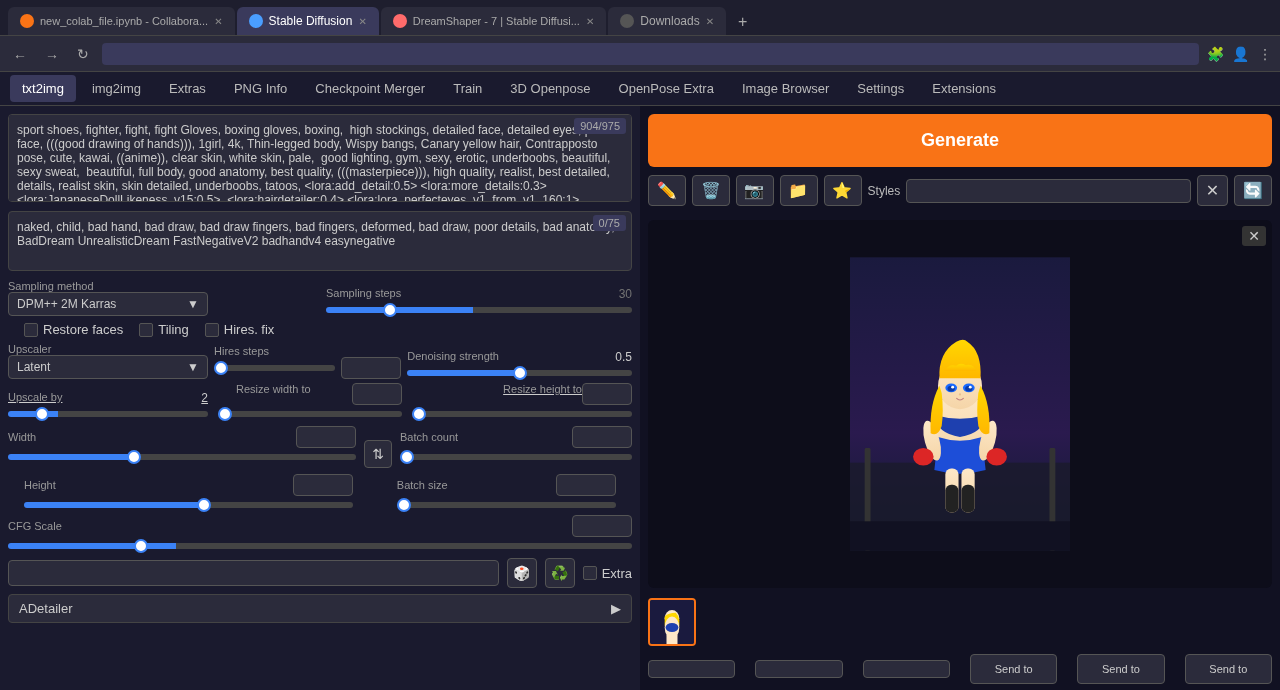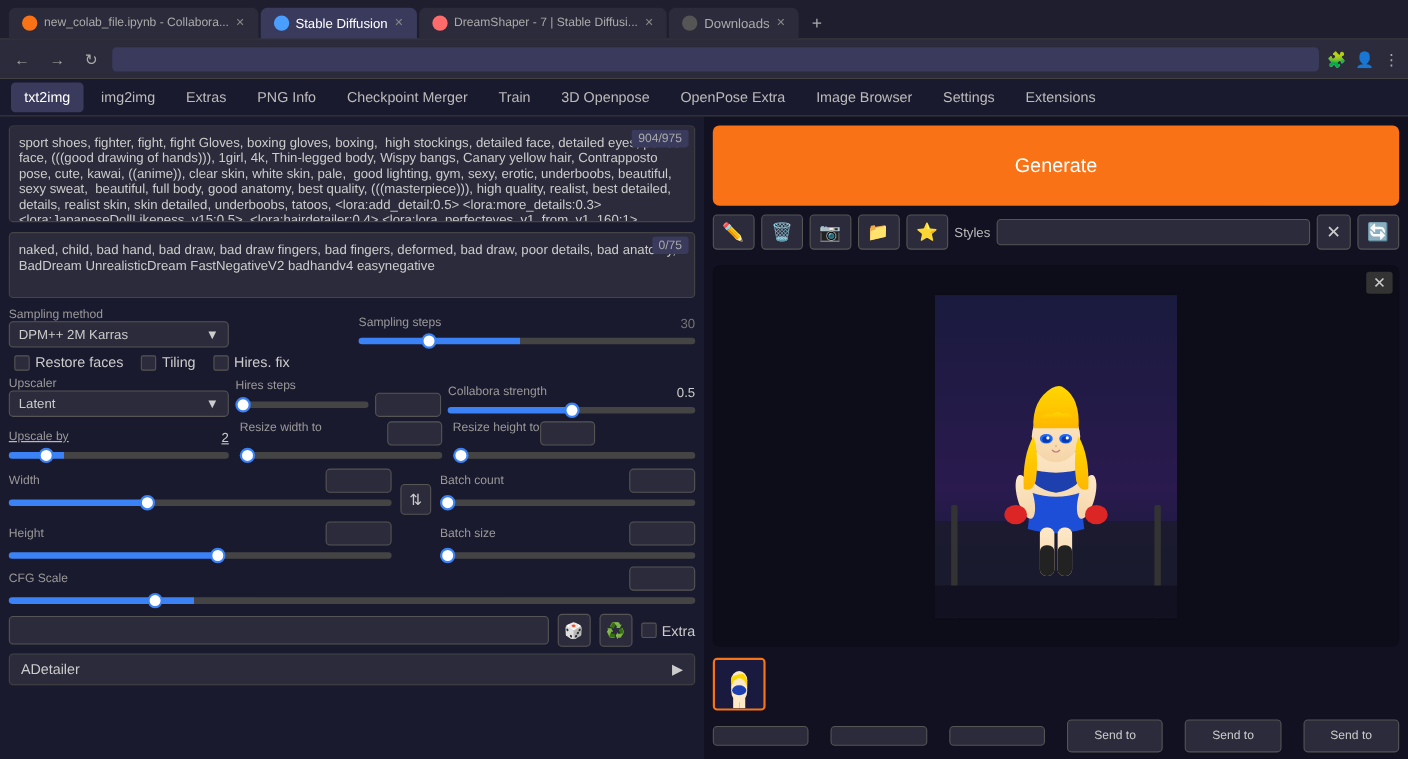--- a/index.html
+++ b/index.html
@@ -27,36 +27,36 @@
 
     
     .prompt-box { position: relative; margin-bottom: 6px; }
     .prompt-textarea { width: 100%; background: #2b2b3b; border: 1px solid #444; color: #ccc; font-size: 12px; padding: 8px; border-radius: 4px; resize: none; font-family: sans-serif; }
     .dropdown-select { background: #2b2b3b; border: 1px solid #555; color: #ccc; padding: 4px 8px; border-radius: 4px; font-size: 12px; cursor: pointer; display: flex; align-items: center; justify-content: space-between; width: 200px; }
     .slider { -webkit-appearance: none; appearance: none; height: 6px; border-radius: 3px; outline: none; cursor: pointer; background: linear-gradient(to right, #f97316 0%, #f97316 var(--val, 50%), #444 var(--val, 50%), #444 100%); }
     .slider.blue { background: linear-gradient(to right, #3b82f6 0%, #3b82f6 var(--val, 50%), #444 var(--val, 50%), #444 100%); }
     .slider-full { width: 290px; }
     .num-input { background: #2b2b3b; border: 1px solid #555; color: #ccc; padding: 3px 6px; border-radius: 4px; font-size: 12px; width: 60px; text-align: center; }
 
-    .checkbox-row { display: flex; align-items: center; gap: 16px; margin: 6px 5px; }
+    .checkbox-row { display: flex; align-items: center; gap: 16px; margin: 6px 16px; }
     .checkbox-item { display: flex; align-items: center; gap: 5px; cursor: pointer; }
     .checkbox { width: 14px; height: 14px; border: 1px solid #555; border-radius: 2px; background: #2b2b3b; }
     .field-label { font-size: 11px; color: #999; }
 
     
     .seed-row { display: flex; align-items: center; gap: 8px; margin: 6px 0; }
     .seed-input { flex: 1; background: #2b2b3b; border: 1px solid #555; color: #ccc; padding: 5px 10px; border-radius: 4px; font-size: 12px; }
     .icon-btn { width: 30px; height: 30px; background: #2b2b3b; border: 1px solid #555; border-radius: 4px; display: flex; align-items: center; justify-content: center; cursor: pointer; font-size: 14px; }
     .checkbox-extra { display: flex; align-items: center; gap: 5px; }
 
     
     .adetailer-row { display: flex; align-items: center; justify-content: space-between; background: #2b2b3b; border: 1px solid #444; border-radius: 4px; padding: 6px 10px; margin: 6px 0; cursor: pointer; }
 
     
-    .generate-btn { background: #f97316; color: white; border: none; border-radius: 6px; padding: 26px; font-size: 18px; font-weight: normal; cursor: pointer; width: 100%; margin-bottom: 8px; }
+    .generate-btn { background: #f97316; color: white; border: none; border-radius: 6px; padding: 16px; font-size: 18px; font-weight: bold; cursor: pointer; width: 100%; margin-bottom: 8px; }
     .tool-row { display: flex; gap: 6px; margin-bottom: 8px; }
     .tool-btn { background: #2b2b3b; border: 1px solid #555; border-radius: 4px; padding: 5px 8px; cursor: pointer; font-size: 16px; color: #ccc; }
     .styles-input { flex: 1; background: #2b2b3b; border: 1px solid #555; border-radius: 4px; padding: 4px 8px; color: #ccc; font-size: 12px; }
 
     .image-area { flex: 1; position: relative; display: flex; align-items: center; justify-content: center; background: #0d0d1a; border-radius: 6px; overflow: hidden; margin: 6px 0; }
     .close-image-btn { position: absolute; top: 6px; right: 6px; background: #333; border: none; border-radius: 3px; color: #ccc; cursor: pointer; font-size: 14px; padding: 2px 6px; }
 
     .thumbnails-row { display: flex; gap: 6px; margin: 4px 0; }
     .thumb { width: 48px; height: 48px; background: #2b2b3b; border-radius: 4px; border: 2px solid transparent; cursor: pointer; overflow: hidden; display: flex; align-items: center; justify-content: center; }
     .thumb.active { border-color: #f97316; }
@@ -177,44 +177,44 @@
       </div>
       <div style="flex:1;">
         <div class="field-label">Hires steps</div>
         <div style="display:flex;align-items:center;gap:6px;">
           <input type="range" class="slider blue" style="--val: 0%; width: 100%; flex: 1 1 0%;" min="0" max="150" value="0">
           <input type="text" class="num-input" style="">
         </div>
       </div>
       <div style="flex:1.2;">
         <div style="display:flex;justify-content:space-between;">
-          <div class="field-label">Collabora strength</div>
+          <div class="field-label">Denoising strength</div>
           <span style="font-size:12px;color:#ccc;">0.5</span>
         </div>
         <input type="range" class="slider blue" style="--val: 50%; width: 100%;" min="0" max="1" step="0.01" value="0.5">
       </div>
     </div>
 
     <div style="display:flex;gap:10px;align-items:flex-end;margin:4px 0;">
       <div style="width:200px;text-decoration:underline;">
         <div style="display:flex;justify-content:space-between;">
           <div class="field-label">Upscale by</div>
           <span style="font-size:12px;color:#ccc;">2</span>
         </div>
         <input type="range" class="slider blue" style="--val: 25%; width: 100%;" min="1" max="8" step="0.05" value="2">
       </div>
       <div style="flex:1;">
-        <div style="display:flex;justify-content:space-between;">
+        <div style="display:flex;justify-content:space-between;margin-left:18px;">
           <div class="field-label">Resize width to</div>
           <input type="text" class="num-input" style="width: 50px;">
         </div>
         <input type="range" class="slider blue" style="--val: 0%; width: 100%;" min="0" max="2048" value="0">
       </div>
       <div style="flex:1.2;">
-        <div style="display:flex;justify-content:flex-start;">
+        <div style="display:flex;justify-content:flex-end;text-decoration:underline;">
           <div class="field-label">Resize height to</div>
           <input type="text" class="num-input" style="width: 50px;">
         </div>
         <input type="range" class="slider blue" style="--val: 0%; width: 100%;" min="0" max="2048" value="0">
       </div>
     </div>
 
     <div style="display:flex;gap:8px;margin:6px 0;">
       <div style="flex:1.5;">
         <div style="display:flex;justify-content:space-between;align-items:center;">
@@ -227,21 +227,21 @@
         <div style="background:#2b2b3b;border:1px solid #555;border-radius:4px;width:28px;height:28px;display:flex;align-items:center;justify-content:center;cursor:pointer;font-size:14px;">⇅</div>
       </div>
       <div style="flex:1;">
         <div style="display:flex;justify-content:space-between;align-items:center;">
           <div class="field-label">Batch count</div>
           <input type="text" class="num-input" style="">
         </div>
         <input type="range" class="slider blue" style="--val: 0%; width: 100%;" min="1" max="100" value="1">
       </div>
     </div>
-    <div style="display:flex;gap:8px;margin:4px 0;">
+    <div style="display:flex;gap:8px;margin:4px 16px;">
       <div style="flex:1.5;">
         <div style="display:flex;justify-content:space-between;align-items:center;">
           <div class="field-label">Height</div>
           <input type="text" class="num-input" style="">
         </div>
         <input type="range" class="slider blue" style="--val: 56%; width: 100%;" min="64" max="2048" value="1152">
       </div>
       <div style="width:28px;"></div>
       <div style="flex:1;">
         <div style="display:flex;justify-content:space-between;align-items:center;">

